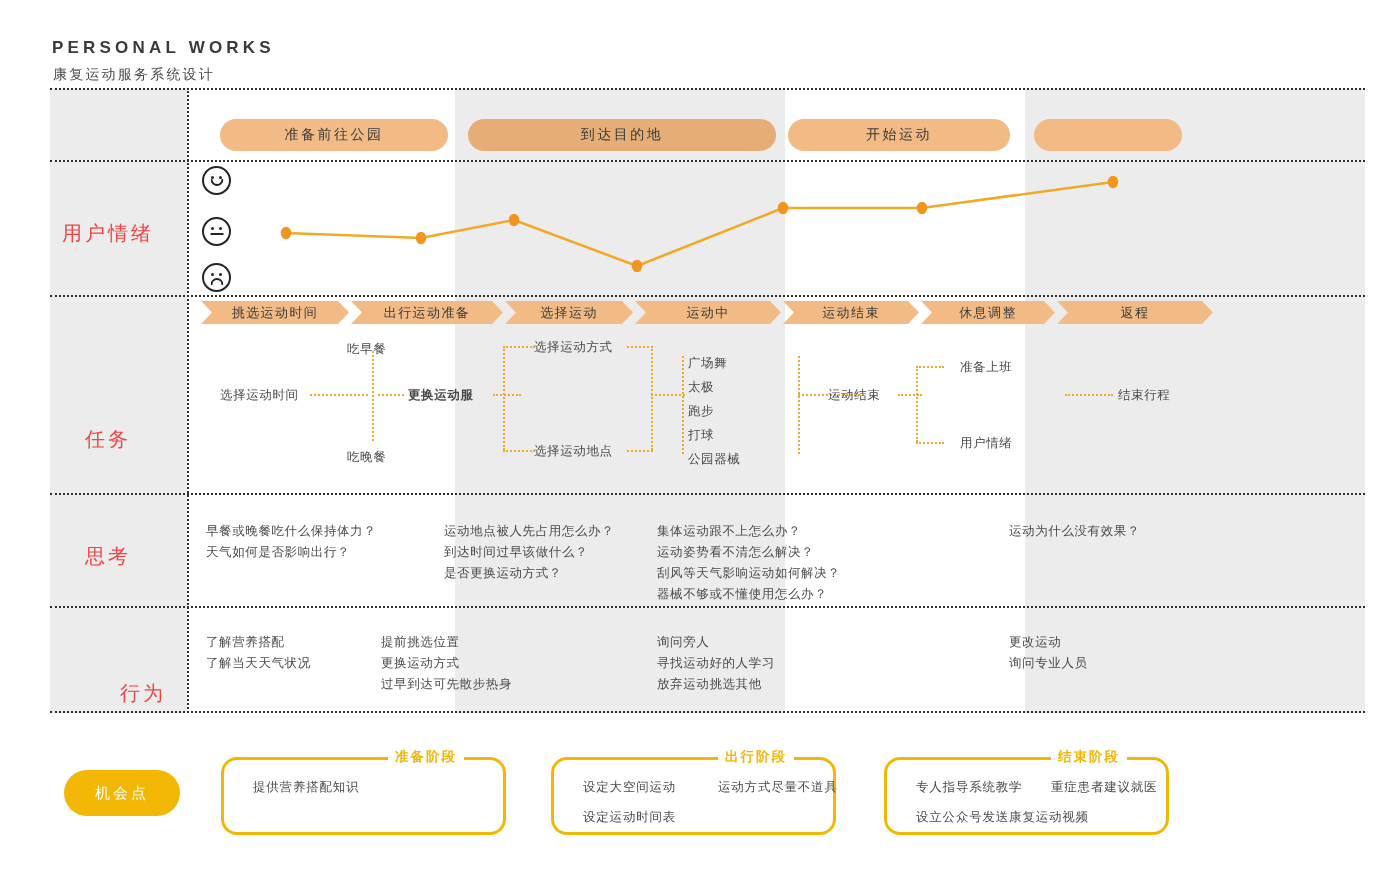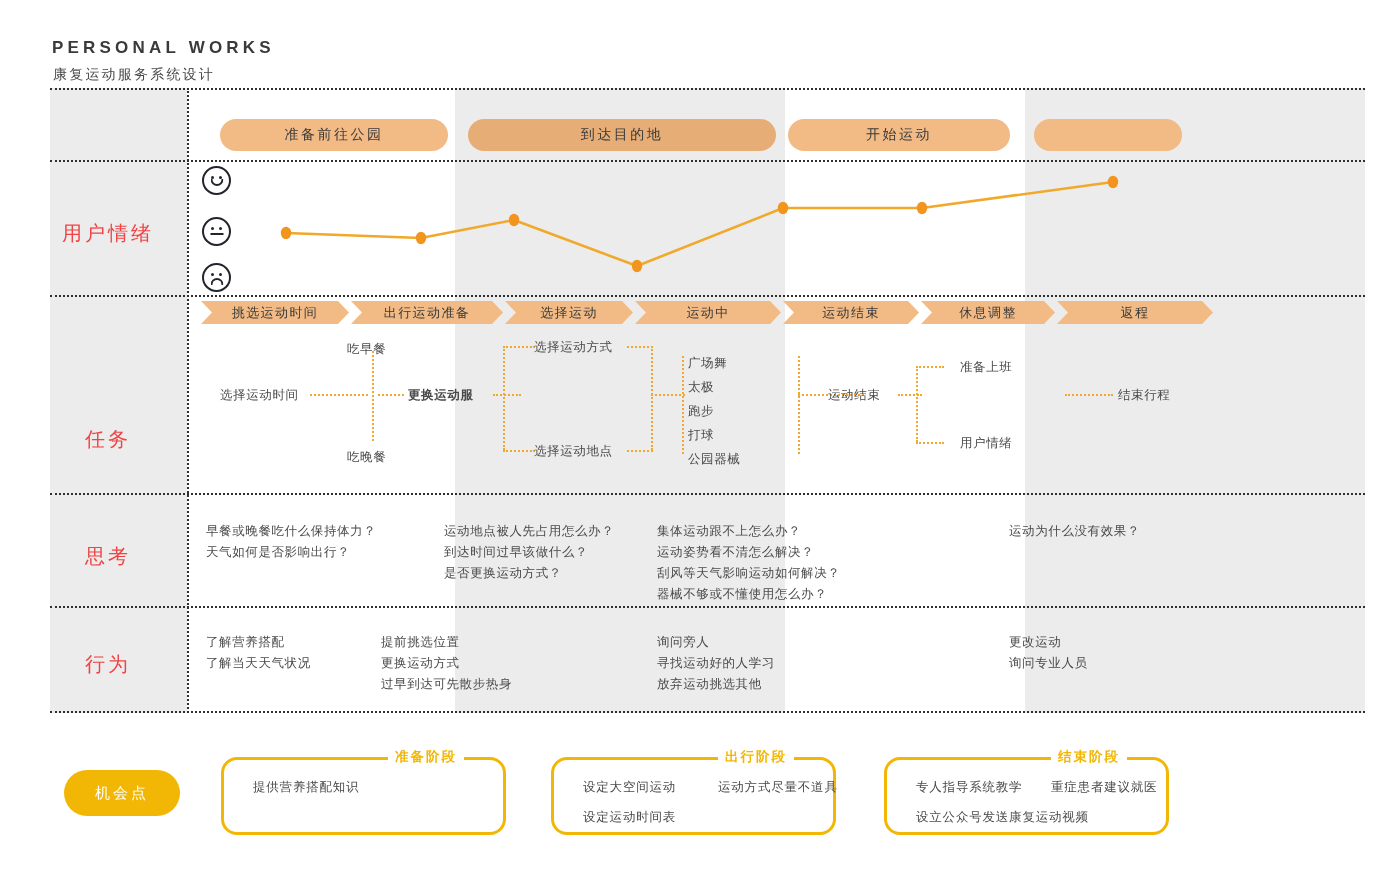--- a/index.html
+++ b/index.html
@@ -100,21 +100,21 @@
     <div class="hrule" style="top:72px;"></div>
     <div class="hrule" style="top:207px;"></div>
     <div class="hrule" style="top:405px;"></div>
     <div class="hrule" style="top:518px;"></div>
     <div class="hrule" style="top:623px;"></div>
     <div class="vrule"></div>
 
     <div class="rowlabel" style="top:132px;">用户情绪</div>
     <div class="rowlabel" style="top:298px;margin-top:40px;">任务</div>
     <div class="rowlabel" style="top:455px;">思考</div>
-    <div class="rowlabel" style="top:563px;">行为</div>
+    <div class="rowlabel" style="top:592px;text-align:right;">行为</div>
 
     <div id="stage-pills">
         <div class="pill" style="left: 170px; top: 31px; width: 228px;">
           <span>准备前往公园</span>
         </div>
         <div class="pill dark" style="left: 418px; top: 31px; width: 308px;">
           <span>到达目的地</span>
         </div>
         <div class="pill" style="left: 738px; top: 31px; width: 222px;">
           <span>开始运动</span>

